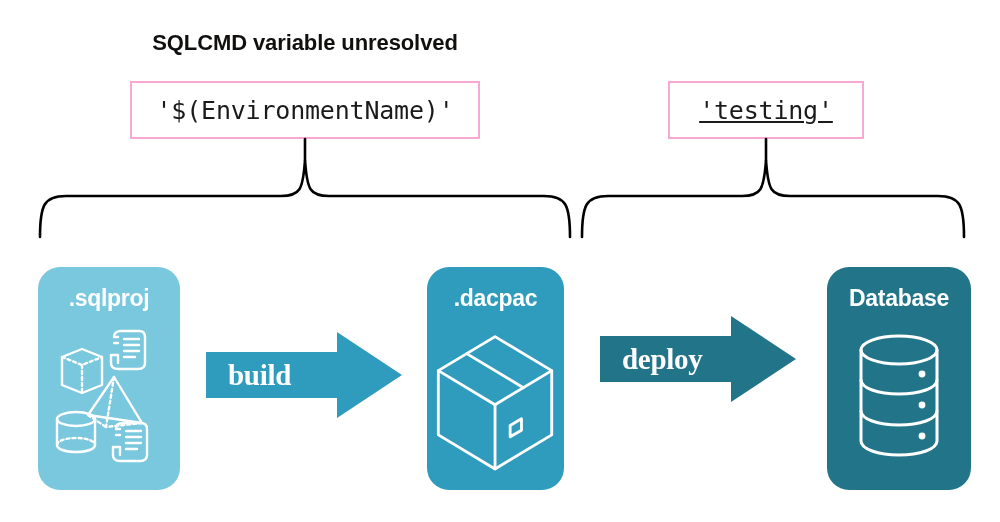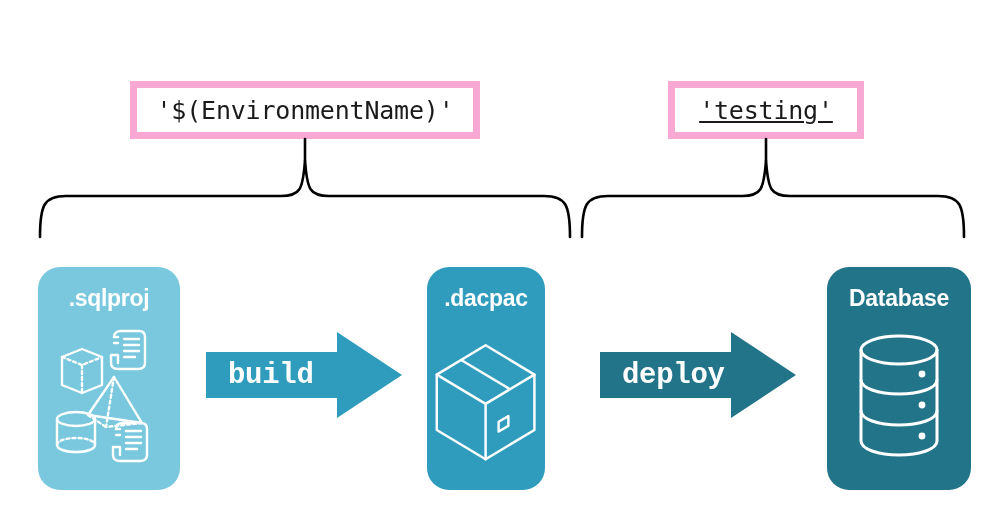--- a/index.html
+++ b/index.html
@@ -31,21 +31,21 @@
     text-align: center;
     white-space: nowrap;
   }
   #heading-left  { left: 116px; top: 30px; width: 378px; }
   #heading-right { left: 636px; top: 30px; width: 260px; }
 
   
   .codebox {
     position: absolute;
     box-sizing: border-box;
-    border: 7px solid #f9a8d4;
+    border: 2px solid #f9a8d4;
     background: #ffffff;
     font-family: "DejaVu Sans Mono", "Liberation Mono", monospace;
     font-size: 25px;
     color: #1a1a1a;
     display: flex;
     align-items: center;
     justify-content: center;
     white-space: nowrap;
     letter-spacing: -0.2px;
   }
@@ -82,53 +82,54 @@
     white-space: nowrap;
   }
   .stagebox .art {
     position: absolute;
     left: 0;
     top: 52px;
     width: 100%;
   }
 
   #box-sqlproj  { left: 38px;  top: 267px; width: 142px; height: 223px; background: #79c8de; }
-  #box-dacpac   { left: 427px; top: 267px; width: 118px; height: 223px; background: #2f9cbd; }
+  #box-dacpac   { left: 427px; top: 267px; width: 137px; height: 223px; background: #2f9cbd; }
   #box-database { left: 818px; top: 267px; width: 144px; height: 223px; background: #227489; margin-left: 9px; }
 
   
   .arrow {
     position: absolute;
   }
   .arrow .arrow-label {
     position: absolute;
     top: 0;
     left: 0;
     width: 100%;
     height: 100%;
     display: flex;
     align-items: center;
     justify-content: flex-start;
     box-sizing: border-box;
     padding-left: 22px;
     color: #ffffff;
-    font-family: Liberation Mono, monospace;
+    font-family: Liberation Serif, serif;
     font-weight: bold;
     font-size: 29px;
     letter-spacing: -0.3px;
     white-space: nowrap;
   }
   #arrow-build  { left: 206px; top: 332px; width: 196px; height: 86px; }
-  #arrow-deploy { left: 600px; top: 332px; width: 196px; height: 86px; }
+  #arrow-deploy { left: 600px; top: 316px; width: 196px; height: 86px; }
 </style>
 </head>
 <body>
 
 <div id="stage">
 
+  <div id="heading-left" class="heading">SQLCMD variable unresolved</div>
 
 
   <div id="codebox-left" class="codebox">'$(EnvironmentName)'</div>
 
   <div id="codebox-right" class="codebox">'testing'</div>
 
   <svg id="connectors" viewBox="0 0 1000 522">
 
     <g fill="none" stroke="#000000" stroke-width="2.6" stroke-linecap="round">
       <path d="M305,139 L305,160"></path>

